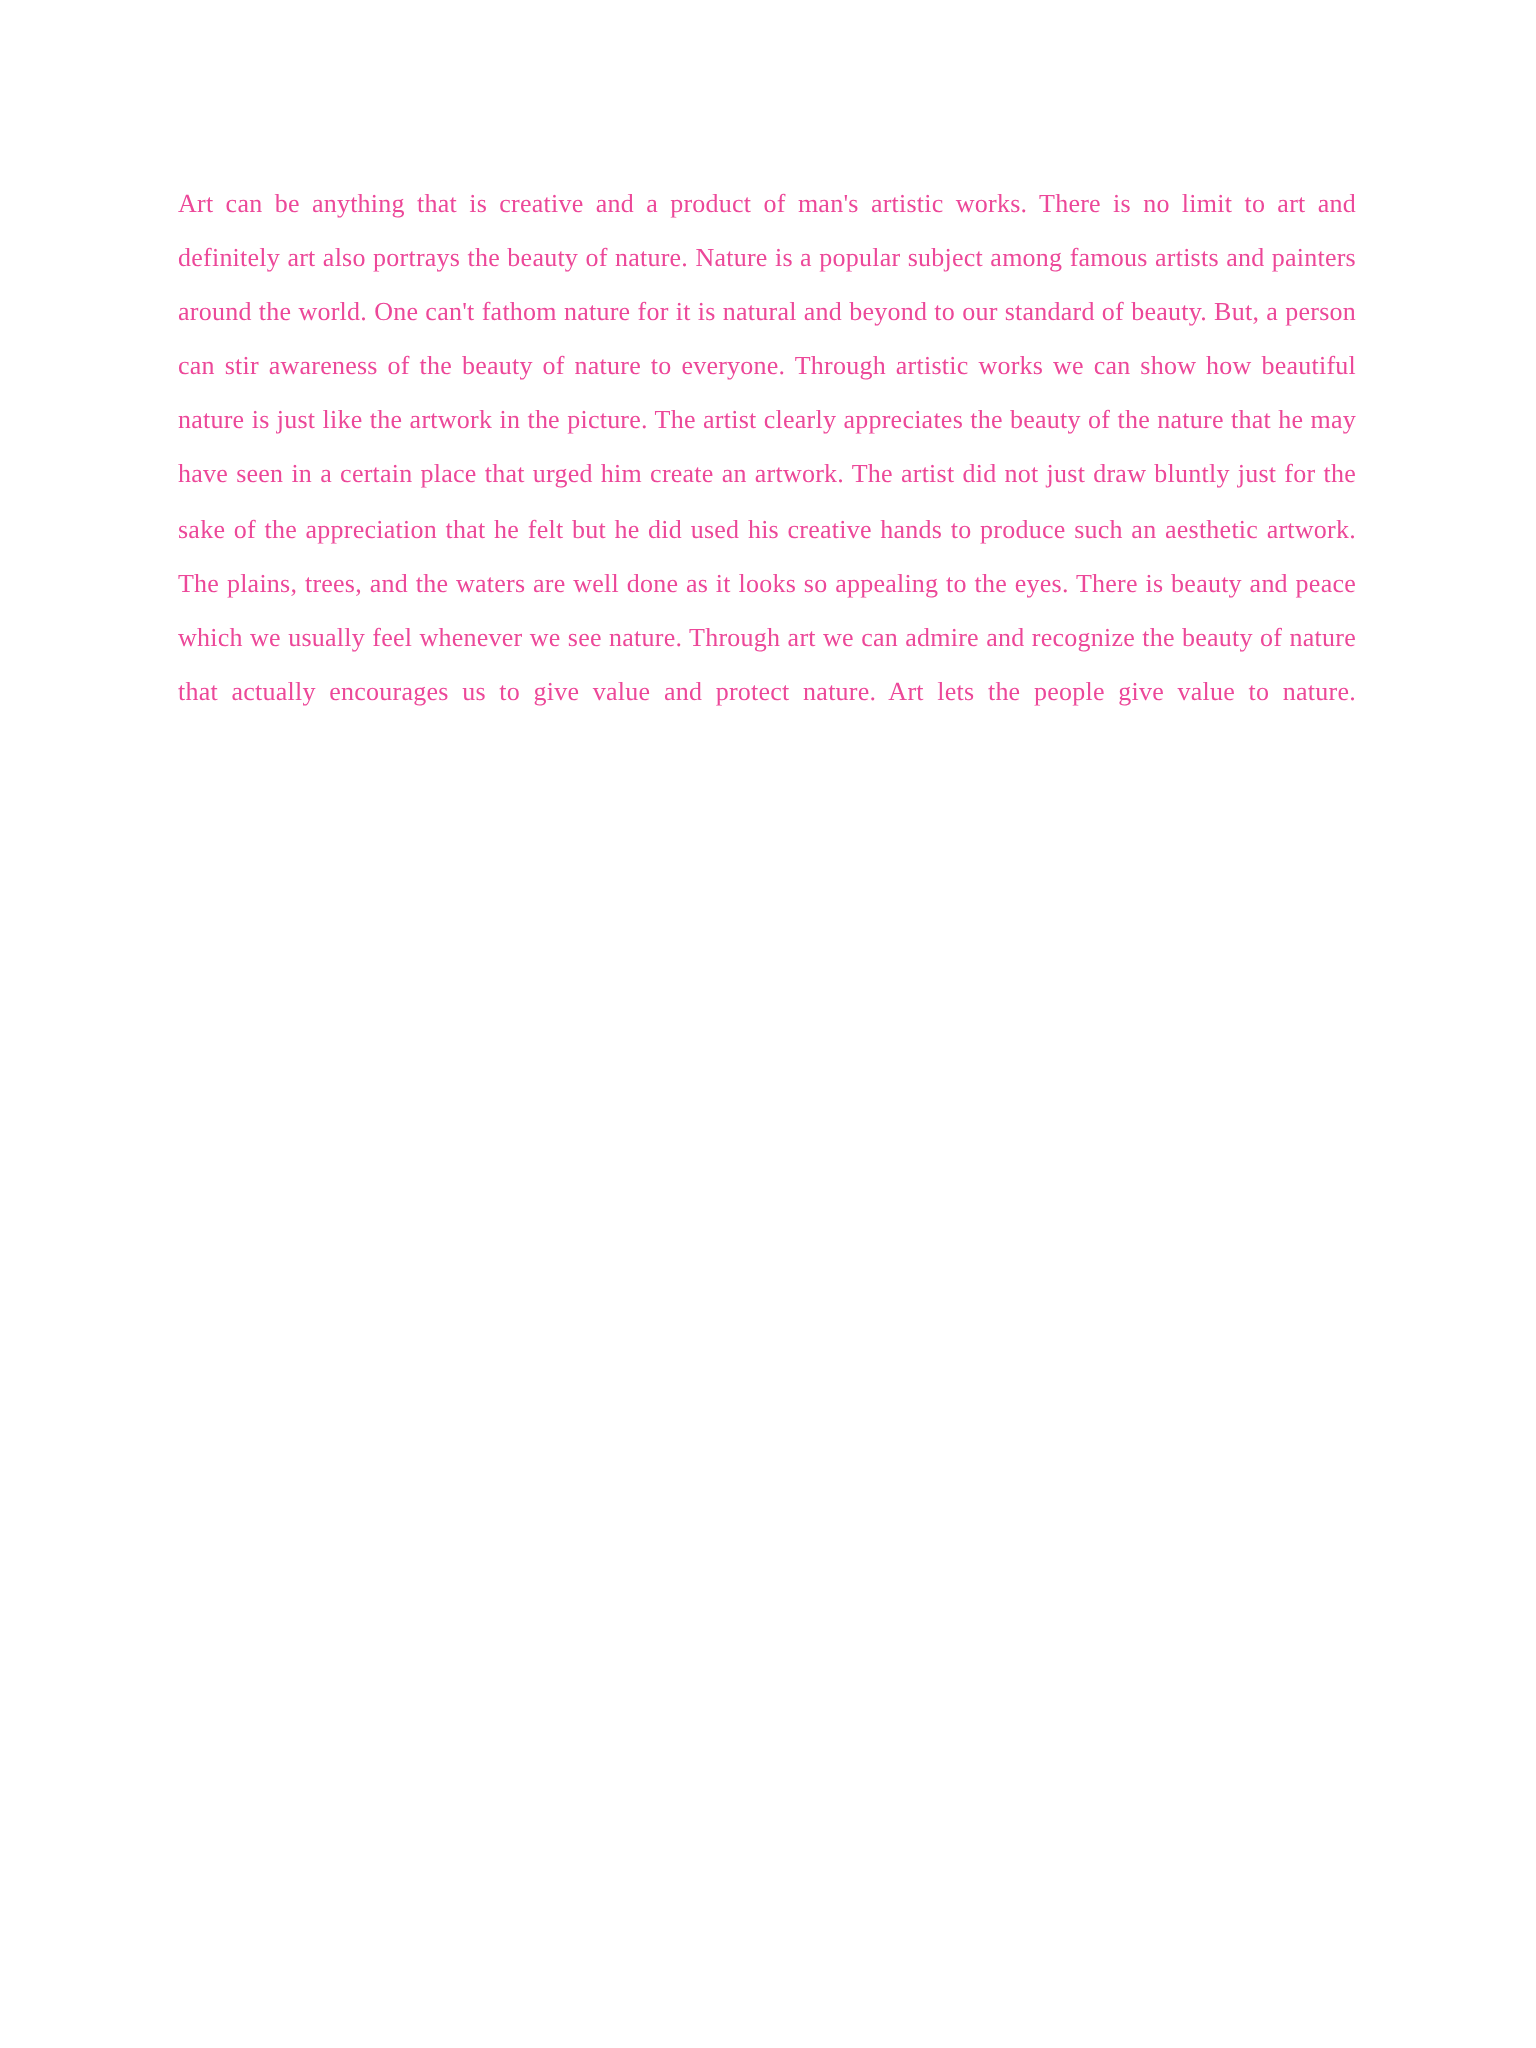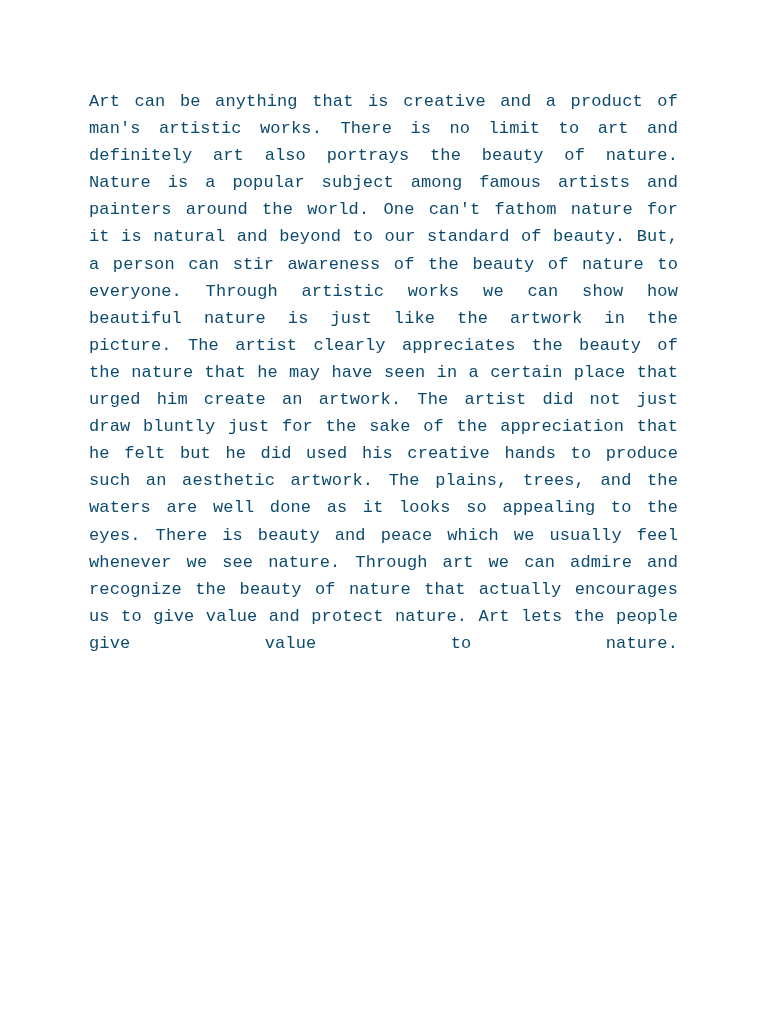--- a/index.html
+++ b/index.html
@@ -27,24 +27,24 @@
 
   .content-area {
     position: absolute;
     left: 89px;
     top: 88px;
     width: 589px;
   }
 
   .body-paragraph {
     margin: 0;
-    font-family: Liberation Mono, monospace;
-    font-size: 17px;
+    font-family: Liberation Serif, serif;
+    font-size: 13px;
     line-height: 27.1px;
-    color: #0c4a6e;
+    color: #ec4899;
     text-align: justify;
     text-justify: inter-word;
     letter-spacing: 0.12px;
     word-spacing: 0.2px;
     hyphens: none;
   }
 
   
   .body-paragraph::after {
     content: "";

